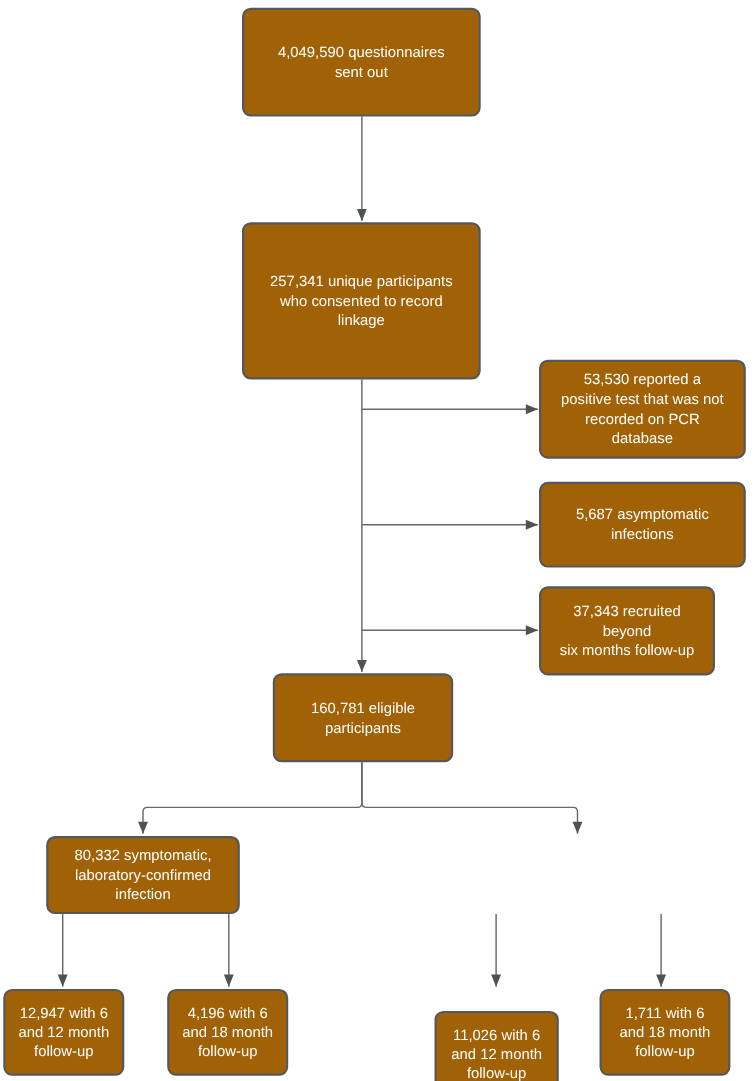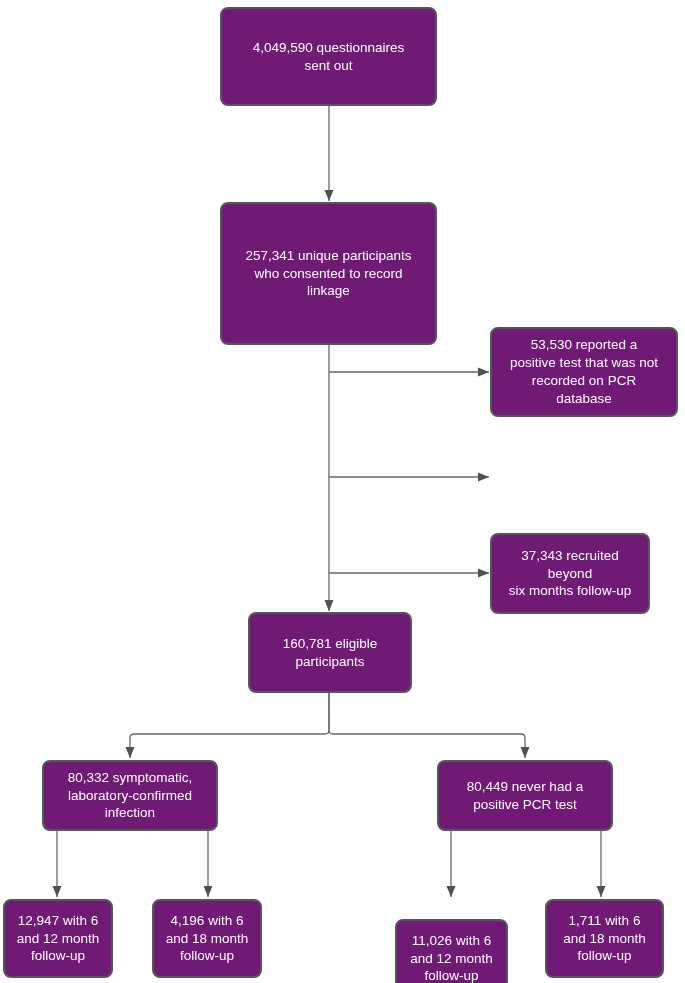--- a/index.html
+++ b/index.html
@@ -19,21 +19,21 @@
     position: absolute;
     left: 0;
     top: 0;
     width: 685px;
     height: 983px;
     pointer-events: none;
   }
   .node {
     position: absolute;
     box-sizing: border-box;
-    background: #701a75;
+    background: #a16207;
     border: 2px solid #54585b;
     border-radius: 8px;
     color: #ffffff;
     display: flex;
     align-items: center;
     justify-content: center;
     text-align: center;
     font-size: 13.5px;
     line-height: 1.32;
     padding: 10px;
@@ -101,36 +101,36 @@
     <span class="lbl">257,341 unique participants
 who consented to record
 linkage</span>
   </div>
   <div class="node" id="n2">
     <span class="lbl">53,530 reported a
 positive test that was not
 recorded on PCR
 database</span>
   </div>
+  <div class="node" id="n3">
+    <span class="lbl">5,687 asymptomatic
+infections</span>
+  </div>
   <div class="node" id="n4">
     <span class="lbl">37,343 recruited beyond
 six months follow-up</span>
   </div>
   <div class="node" id="n5">
     <span class="lbl">160,781 eligible
 participants</span>
   </div>
   <div class="node" id="n6">
     <span class="lbl">80,332 symptomatic,
 laboratory-confirmed
 infection</span>
-  </div>
-  <div class="node" id="n7">
-    <span class="lbl">80,449 never had a
-positive PCR test</span>
   </div>
   <div class="node" id="n8">
     <span class="lbl">12,947 with 6
 and 12 month
 follow-up</span>
   </div>
   <div class="node" id="n9">
     <span class="lbl">4,196 with 6
 and 18 month
 follow-up</span>

